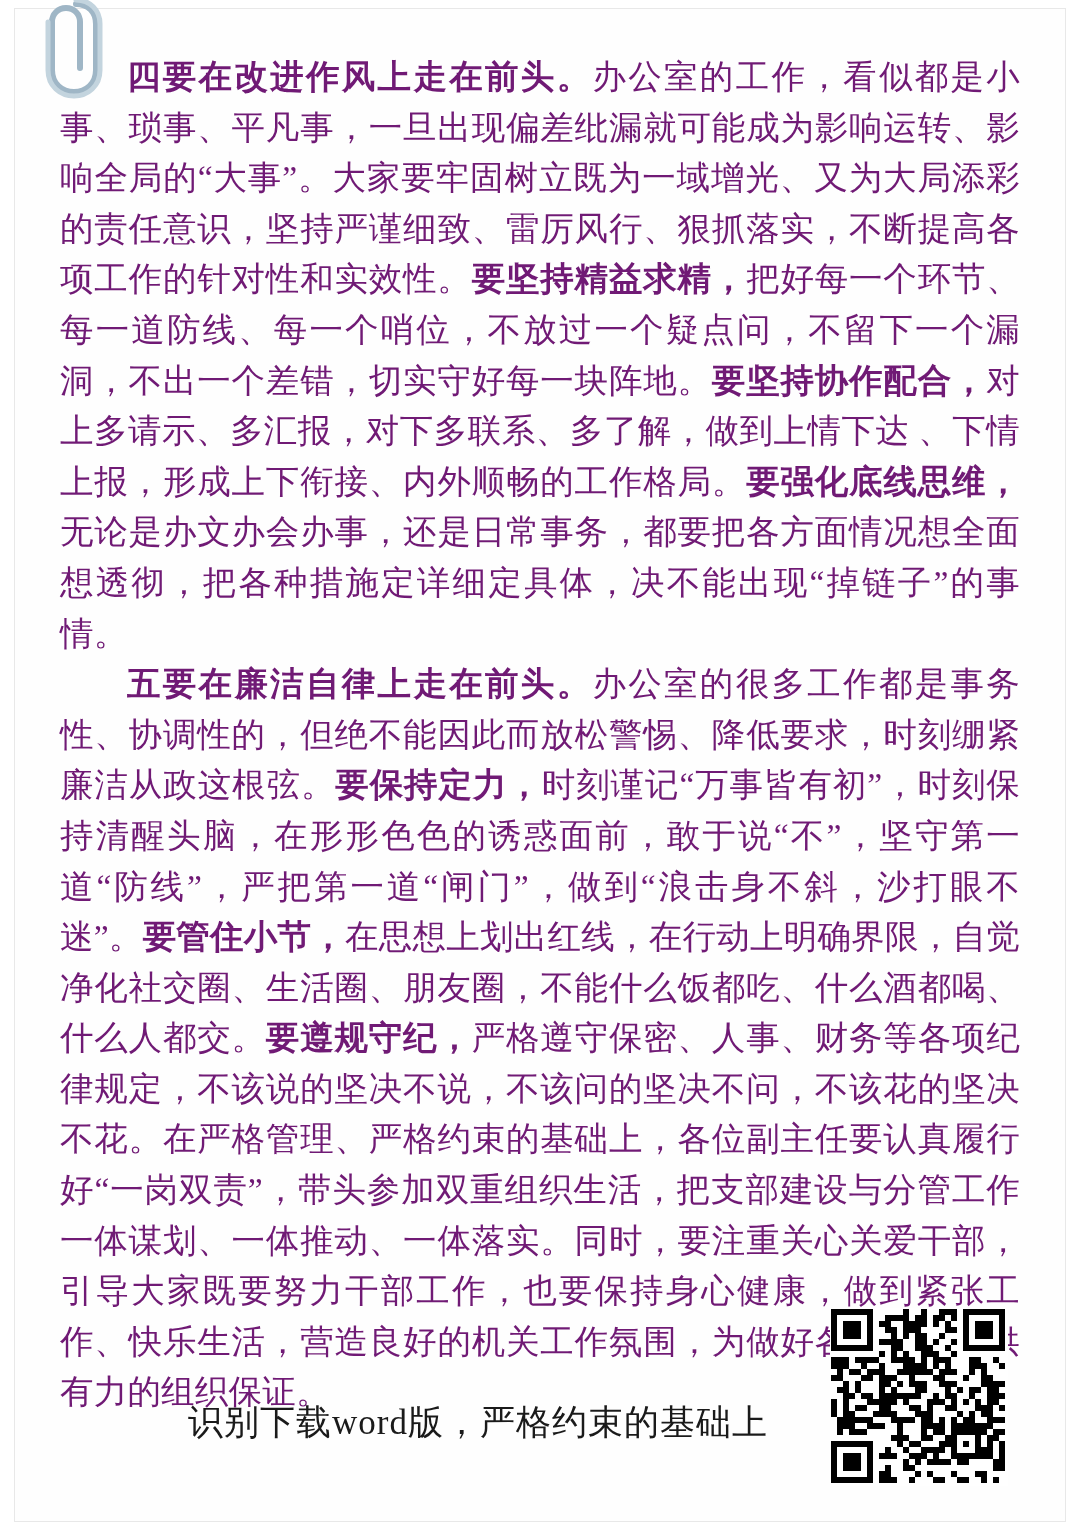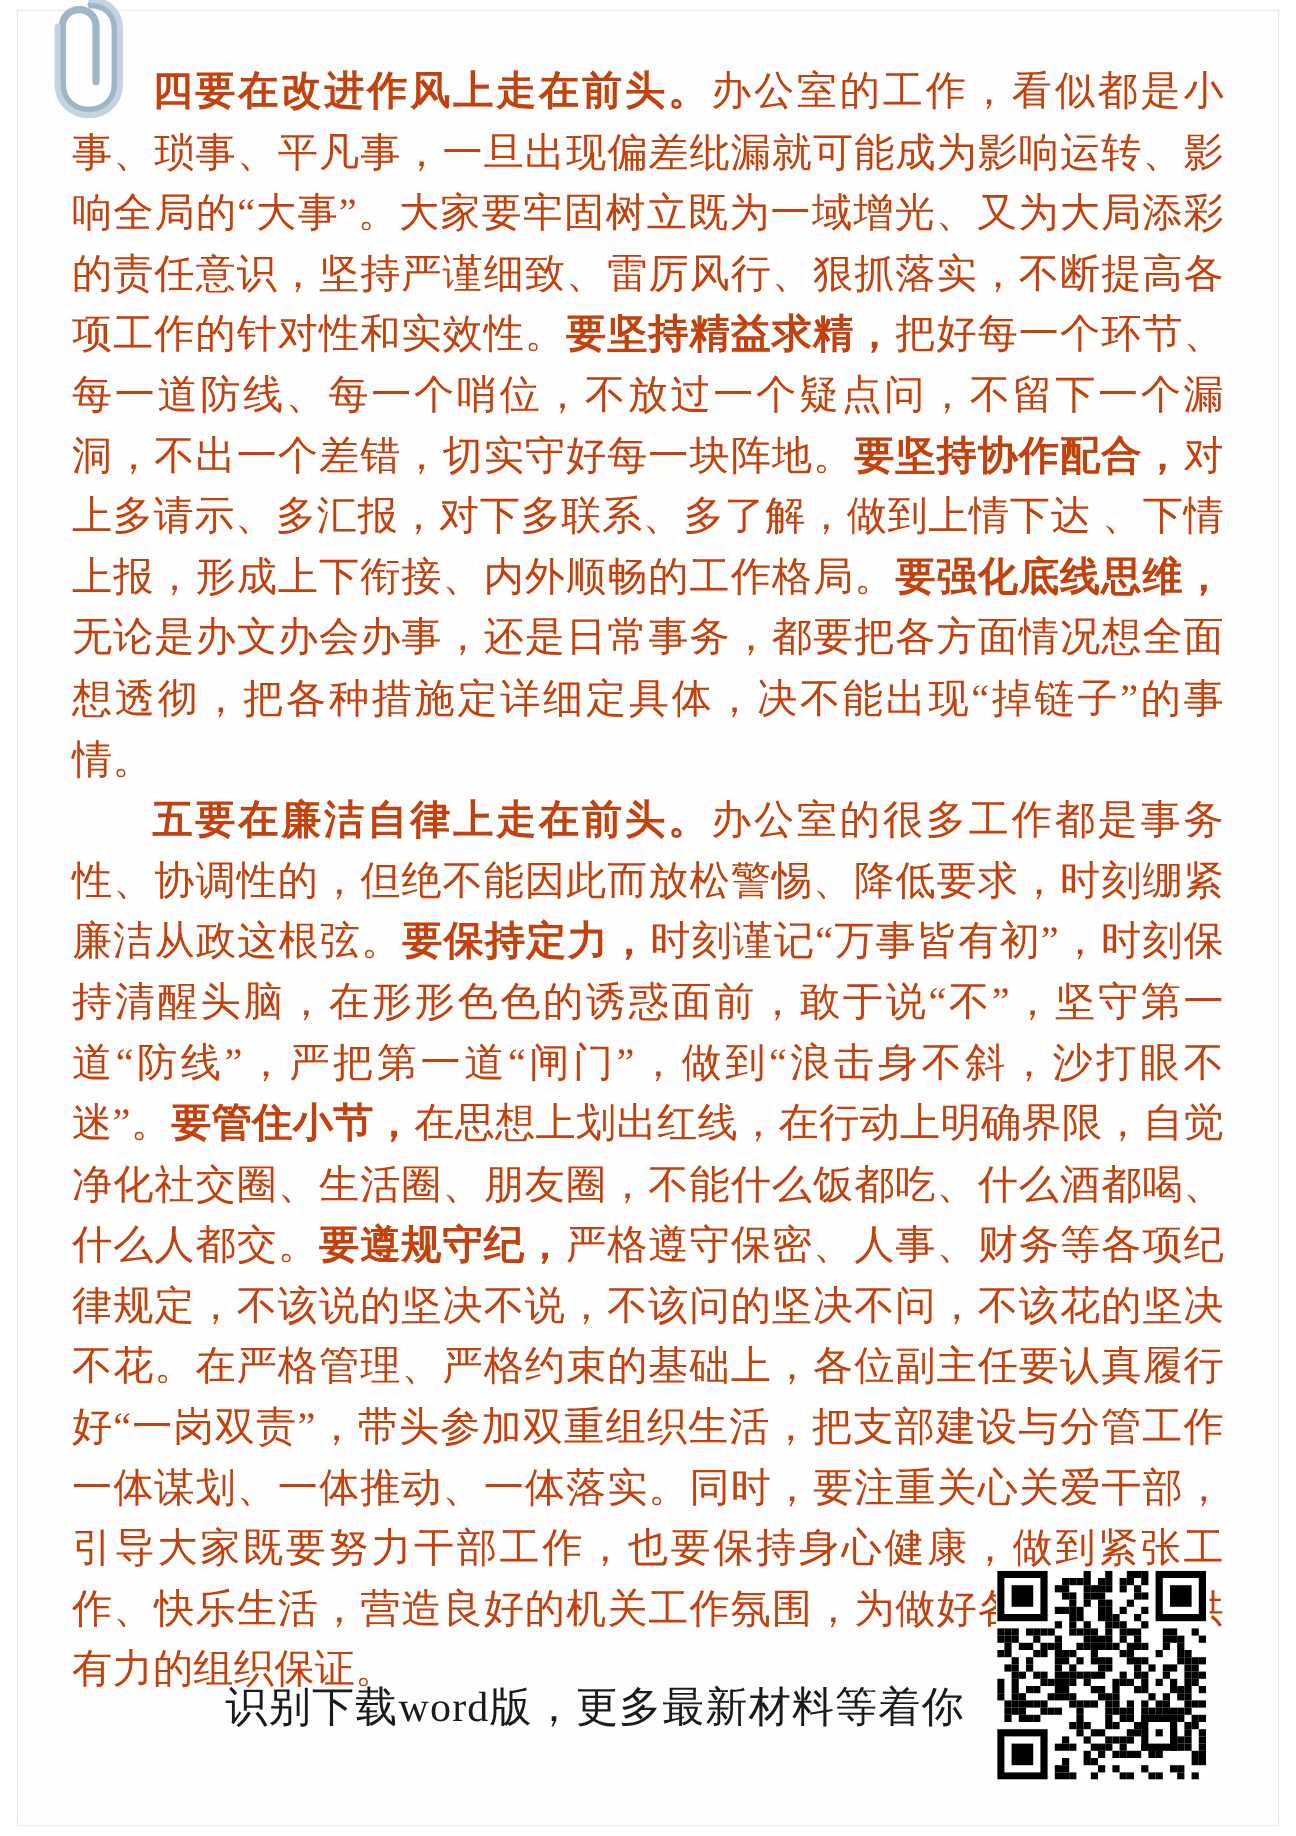--- a/index.html
+++ b/index.html
@@ -44,21 +44,21 @@
     height: 104px;
     z-index: 5;
   }
 
   
   #document-body {
     position: absolute;
     left: 60px;
     top: 52px;
     width: 960px;
-    color: #c2410c;
+    color: #701a75;
     font-size: 33.5px;
     line-height: 50.6px;
     letter-spacing: 0.2px;
     text-align: justify;
     text-justify: inter-ideograph;
   }
   .para {
     margin: 0 0 0 0;
     text-indent: 2em;
   }
@@ -107,21 +107,21 @@
   <path d="M58 8 C70 8 78 16 78 28 L78 74 C78 88 68 96 56 96 C44 96 34 88 34 74 L34 26 C34 18 40 12 48 12 C56 12 62 18 62 26 L62 72" fill="none" stroke="#9fb6c6" stroke-width="6" stroke-linecap="round" stroke-linejoin="round"></path>
   <path d="M58 4 C72 4 82 14 82 28 L82 74 C82 90 70 100 56 100 C42 100 30 90 30 74 L30 26" fill="none" stroke="#c3d4de" stroke-width="5" stroke-linecap="round" stroke-linejoin="round"></path>
 </svg>
 
 <div id="document-body">
   <p class="para" id="para-four"><span class="b">四要在改进作风上走在前头。</span><span>办公室的工作，看似都是小事、琐事、平凡事，一旦出现偏差纰漏就可能成为影响运转、影响全局的“大事”。大家要牢固树立既为一域增光、又为大局添彩的责任意识，坚持严谨细致、雷厉风行、狠抓落实，不断提高各项工作的针对性和实效性。</span><span class="b">要坚持精益求精，</span><span>把好每一个环节、每一道防线、每一个哨位，不放过一个疑点问，不留下一个漏洞，不出一个差错，切实守好每一块阵地。</span><span class="b">要坚持协作配合，</span><span>对上多请示、多汇报，对下多联系、多了解，做到上情下达 、下情上报，形成上下衔接、内外顺畅的工作格局。</span><span class="b">要强化底线思维，</span><span>无论是办文办会办事，还是日常事务，都要把各方面情况想全面想透彻，把各种措施定详细定具体，决不能出现“掉链子”的事情。</span></p>
   <p class="para" id="para-five"><span class="b">五要在廉洁自律上走在前头。</span><span>办公室的很多工作都是事务性、协调性的，但绝不能因此而放松警惕、降低要求，时刻绷紧廉洁从政这根弦。</span><span class="b">要保持定力，</span><span>时刻谨记“万事皆有初”，时刻保持清醒头脑，在形形色色的诱惑面前，敢于说“不”，坚守第一道“防线”，严把第一道“闸门”，做到“浪击身不斜，沙打眼不迷”。</span><span class="b">要管住小节，</span><span>在思想上划出红线，在行动上明确界限，自觉净化社交圈、生活圈、朋友圈，不能什么饭都吃、什么酒都喝、什么人都交。</span><span class="b">要遵规守纪，</span><span>严格遵守保密、人事、财务等各项纪律规定，不该说的坚决不说，不该问的坚决不问，不该花的坚决不花。在严格管理、严格约束的基础上，各位副主任要认真履行好“一岗双责”，带头参加双重组织生活，把支部建设与分管工作一体谋划、一体推动、一体落实。同时，要注重关心关爱干部，引导大家既要努力干部工作，也要保持身心健康，做到紧张工作、快乐生活，营造良好的机关工作氛围，为做好各项工作提供有力的组织保证。</span></p>
 </div>
 
 <div id="footer-row">
-  <div id="promo-text">识别下载word版，更多最新材料等着你</div>
+  <div id="promo-text">识别下载word版，严格约束的基础上</div>
   <div id="qr-code" style="padding: 1px;">
       <svg width="174" height="174" viewBox="0 0 174 174">
         <rect width="174" height="174" fill="#ffffff"></rect>
         <rect x="72" y="0" width="6" height="6" fill="#000"></rect>
         <rect x="90" y="0" width="6" height="6" fill="#000"></rect>
         <rect x="108" y="0" width="6" height="6" fill="#000"></rect>
         <rect x="114" y="0" width="6" height="6" fill="#000"></rect>
         <rect x="120" y="0" width="6" height="6" fill="#000"></rect>
         <rect x="54" y="6" width="6" height="6" fill="#000"></rect>
         <rect x="60" y="6" width="6" height="6" fill="#000"></rect>

